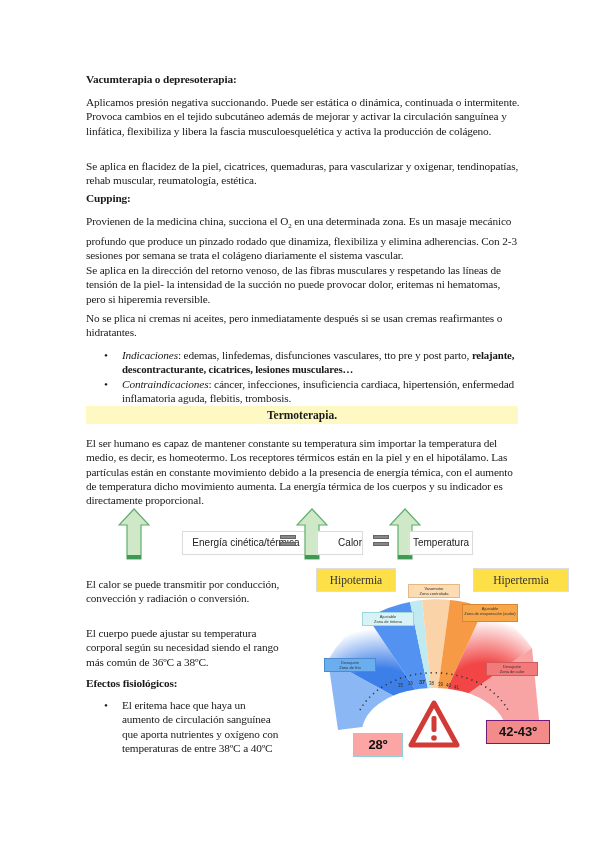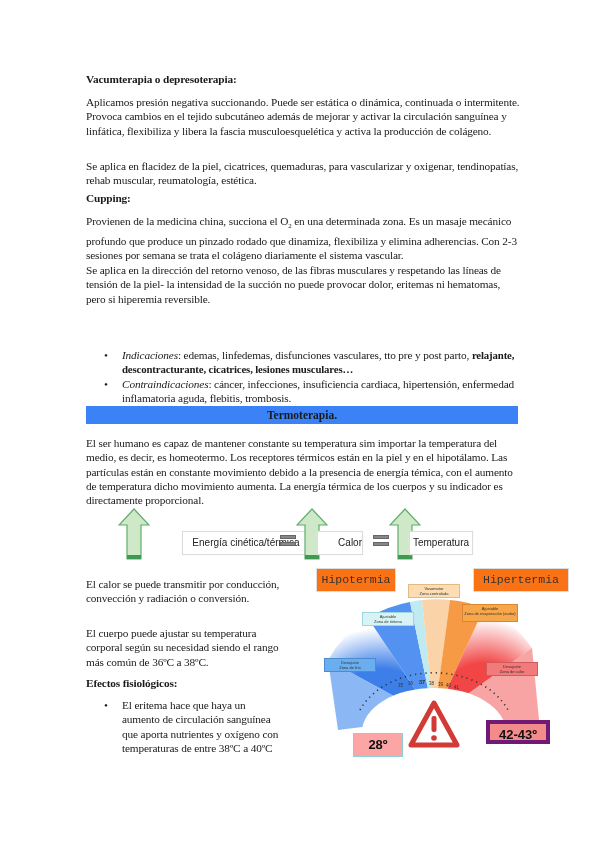--- a/index.html
+++ b/index.html
@@ -2,40 +2,40 @@
 <html><head>
 <meta charset="utf-8">
 <style>
   html, body { margin: 0; padding: 0; background: #ffffff; }
   body { width: 600px; height: 848px; position: relative; overflow: hidden;
          font-family: "Liberation Serif", "DejaVu Serif", serif; color: #1a1a1a; }
   .page { position: absolute; left: 0; top: 0; width: 600px; height: 848px; padding-left: 16px; }
   .txt { position: absolute; left: 86px; width: 436px; font-size: 11.3px; line-height: 14.3px; letter-spacing: -0.15px; }
   .h { font-weight: bold; }
   .banner { position: absolute; left: 86px; top: 406px; width: 432px; height: 18px;
-            background: #3b82f6; text-align: center; font-weight: bold; font-size: 11.5px; line-height: 18px; }
+            background: #fef9c3; text-align: center; font-weight: bold; font-size: 11.5px; line-height: 18px; }
   ul.bul { position: absolute; left: 86px; width: 436px; margin: 0; padding: 0; list-style: none;
            font-size: 11.3px; line-height: 14.3px; letter-spacing: -0.15px; }
   ul.bul li { position: relative; padding-left: 36px; }
   ul.bul li .dot { position: absolute; left: 18px; top: 0; }
   .it { font-style: italic; }
   .bld { font-weight: bold; font-size: 10.8px; }
 
   
   .arrow { position: absolute; width: 32px; height: 52px; }
   .lbox { position: absolute; height: 22px; background: #fff; border: 1px solid #dcdcdc;
           font-family: "Liberation Sans", "DejaVu Sans", sans-serif; font-size: 10px; color: #222;
           line-height: 22px; text-align: center; box-shadow: 0 0 1px #eee; }
   .eq { position: absolute; width: 16px; height: 12px; }
   .eq div { height: 4px; background: #888; margin-bottom: 3px; border: 1px solid #666; box-sizing: border-box; }
 
   
   .thermo { position: absolute; left: 318px; top: 560px; width: 252px; height: 190px; }
-  .tlabel { position: absolute; background: #f97316; border: 1px solid #ddd;
-            font-family: Liberation Mono, monospace; font-size: 11.5px; color: #333;
+  .tlabel { position: absolute; background: #fde047; border: 1px solid #ddd;
+            font-family: Liberation Serif, serif; font-size: 11.5px; color: #333;
             text-align: center; line-height: 22px; height: 22px; }
   .zone { position: absolute; font-family: "Liberation Sans", "DejaVu Sans", sans-serif; font-size: 4px;
           line-height: 5px; text-align: center; color: #333; padding: 1px; box-sizing: border-box; }
   .tempbox { position: absolute; font-family: "Liberation Sans", "DejaVu Sans", sans-serif; font-size: 13px;
              font-weight: bold; text-align: center; line-height: 22px; height: 24px; box-sizing: border-box; }
   .tick { position: absolute; font-family: "Liberation Sans", "DejaVu Sans", sans-serif; font-size: 4.5px; color: #333; }
 </style>
 </head>
 <body>
 
@@ -43,20 +43,21 @@
 
   <div class="txt h" style="top:72px">Vacumterapia o depresoterapia:</div>
   <div class="txt" style="top:95px">Aplicamos presión negativa succionando. Puede ser estática o dinámica, continuada o intermitente. Provoca cambios en el tejido subcutáneo además de mejorar y activar la circulación sanguínea y linfática, flexibiliza y libera la fascia musculoesquelética y activa la producción de colágeno.</div>
   <div class="txt" style="top:159px">Se aplica en flacidez de la piel, cicatrices, quemaduras, para vascularizar y oxigenar, tendinopatías, rehab muscular, reumatología, estética.</div>
 
   <div class="txt h" style="top:191px">Cupping:</div>
   <div class="txt" style="top:214px">
     <span>Provienen de la medicina china, succiona el O</span><sub style="font-size:7px">2</sub><span> en una determinada zona. Es un masaje mecánico profundo que produce un pinzado rodado que dinamiza, flexibiliza y elimina adherencias. Con 2-3 sesiones por semana se trata el colágeno diariamente el sistema vascular.</span>
   </div>
   <div class="txt" style="top:263px">Se aplica en la dirección del retorno venoso, de las fibras musculares y respetando las líneas de tensión de la piel- la intensidad de la succión no puede provocar dolor, eritemas ni hematomas, pero si hiperemia reversible.</div>
+  <div class="txt" style="top:311px">No se plica ni cremas ni aceites, pero inmediatamente después si se usan cremas reafirmantes o hidratantes.</div>
 
   <ul class="bul" style="top:348px">
     <li>
       <span class="dot">•</span>
       <span class="it">Indicaciones</span><span>: edemas, linfedemas, disfunciones vasculares, tto pre y post parto, </span><span class="bld">relajante, descontracturante, cicatrices, lesiones musculares…</span>
     </li>
     <li>
       <span class="dot">•</span>
       <span class="it">Contraindicaciones</span><span>: cáncer, infecciones, insuficiencia cardiaca, hipertensión, enfermedad inflamatoria aguda, flebitis, trombosis.</span>
     </li>
@@ -168,16 +169,16 @@
 
     <span class="tick" style="left:80px; top:123px">35</span>
     <span class="tick" style="left:90px; top:121px">36</span>
     <span class="tick" style="left:101px; top:119px; font-weight:bold; font-size:5.5px">37</span>
     <span class="tick" style="left:111px; top:121px">38</span>
     <span class="tick" style="left:120px; top:122px">39</span>
     <span class="tick" style="left:128px; top:123px">40</span>
     <span class="tick" style="left:136px; top:125px">41</span>
 
     <div class="tempbox" style="left:12px; top:173px; width:50px; background:#fca5a5; border:1px solid #8fcfd6; color:#111;margin-left:23px;">28º</div>
-    <div class="tempbox" style="left:168px; top:160px; width:64px; background:#f48b8b; border:4px solid #701a75; color:#111;">42-43º</div>
+    <div class="tempbox" style="left:168px; top:160px; width:64px; background:#f48b8b; border:1px solid #701a75; color:#111;">42-43º</div>
   </div>
 
 </div>
 
 </body></html>

